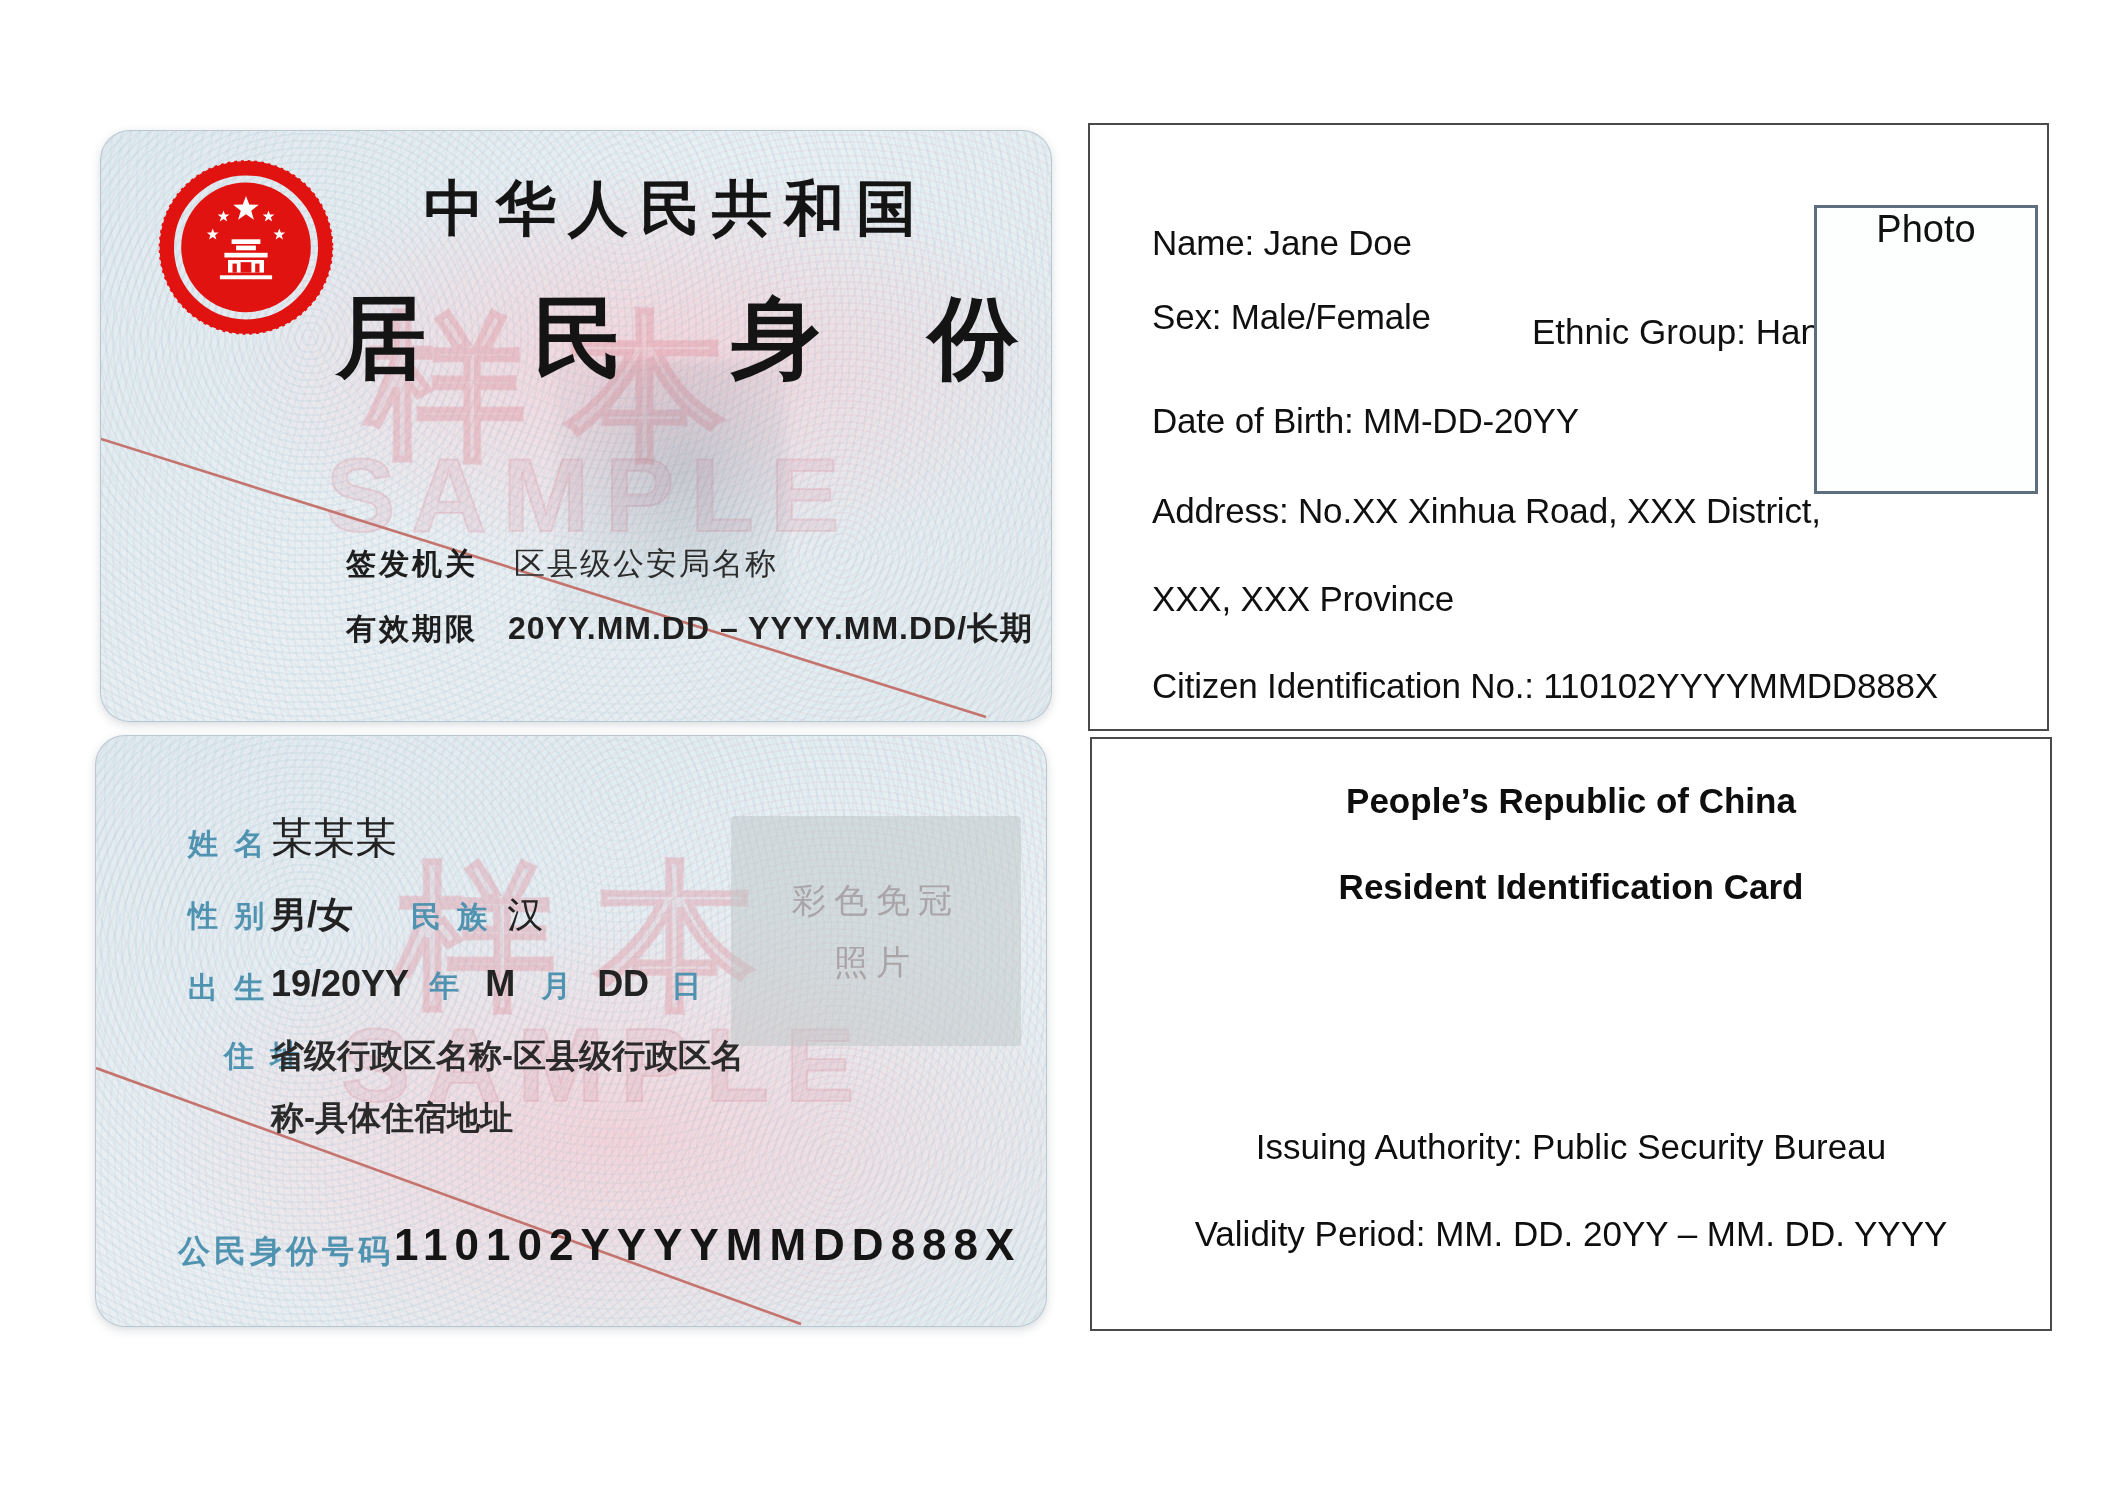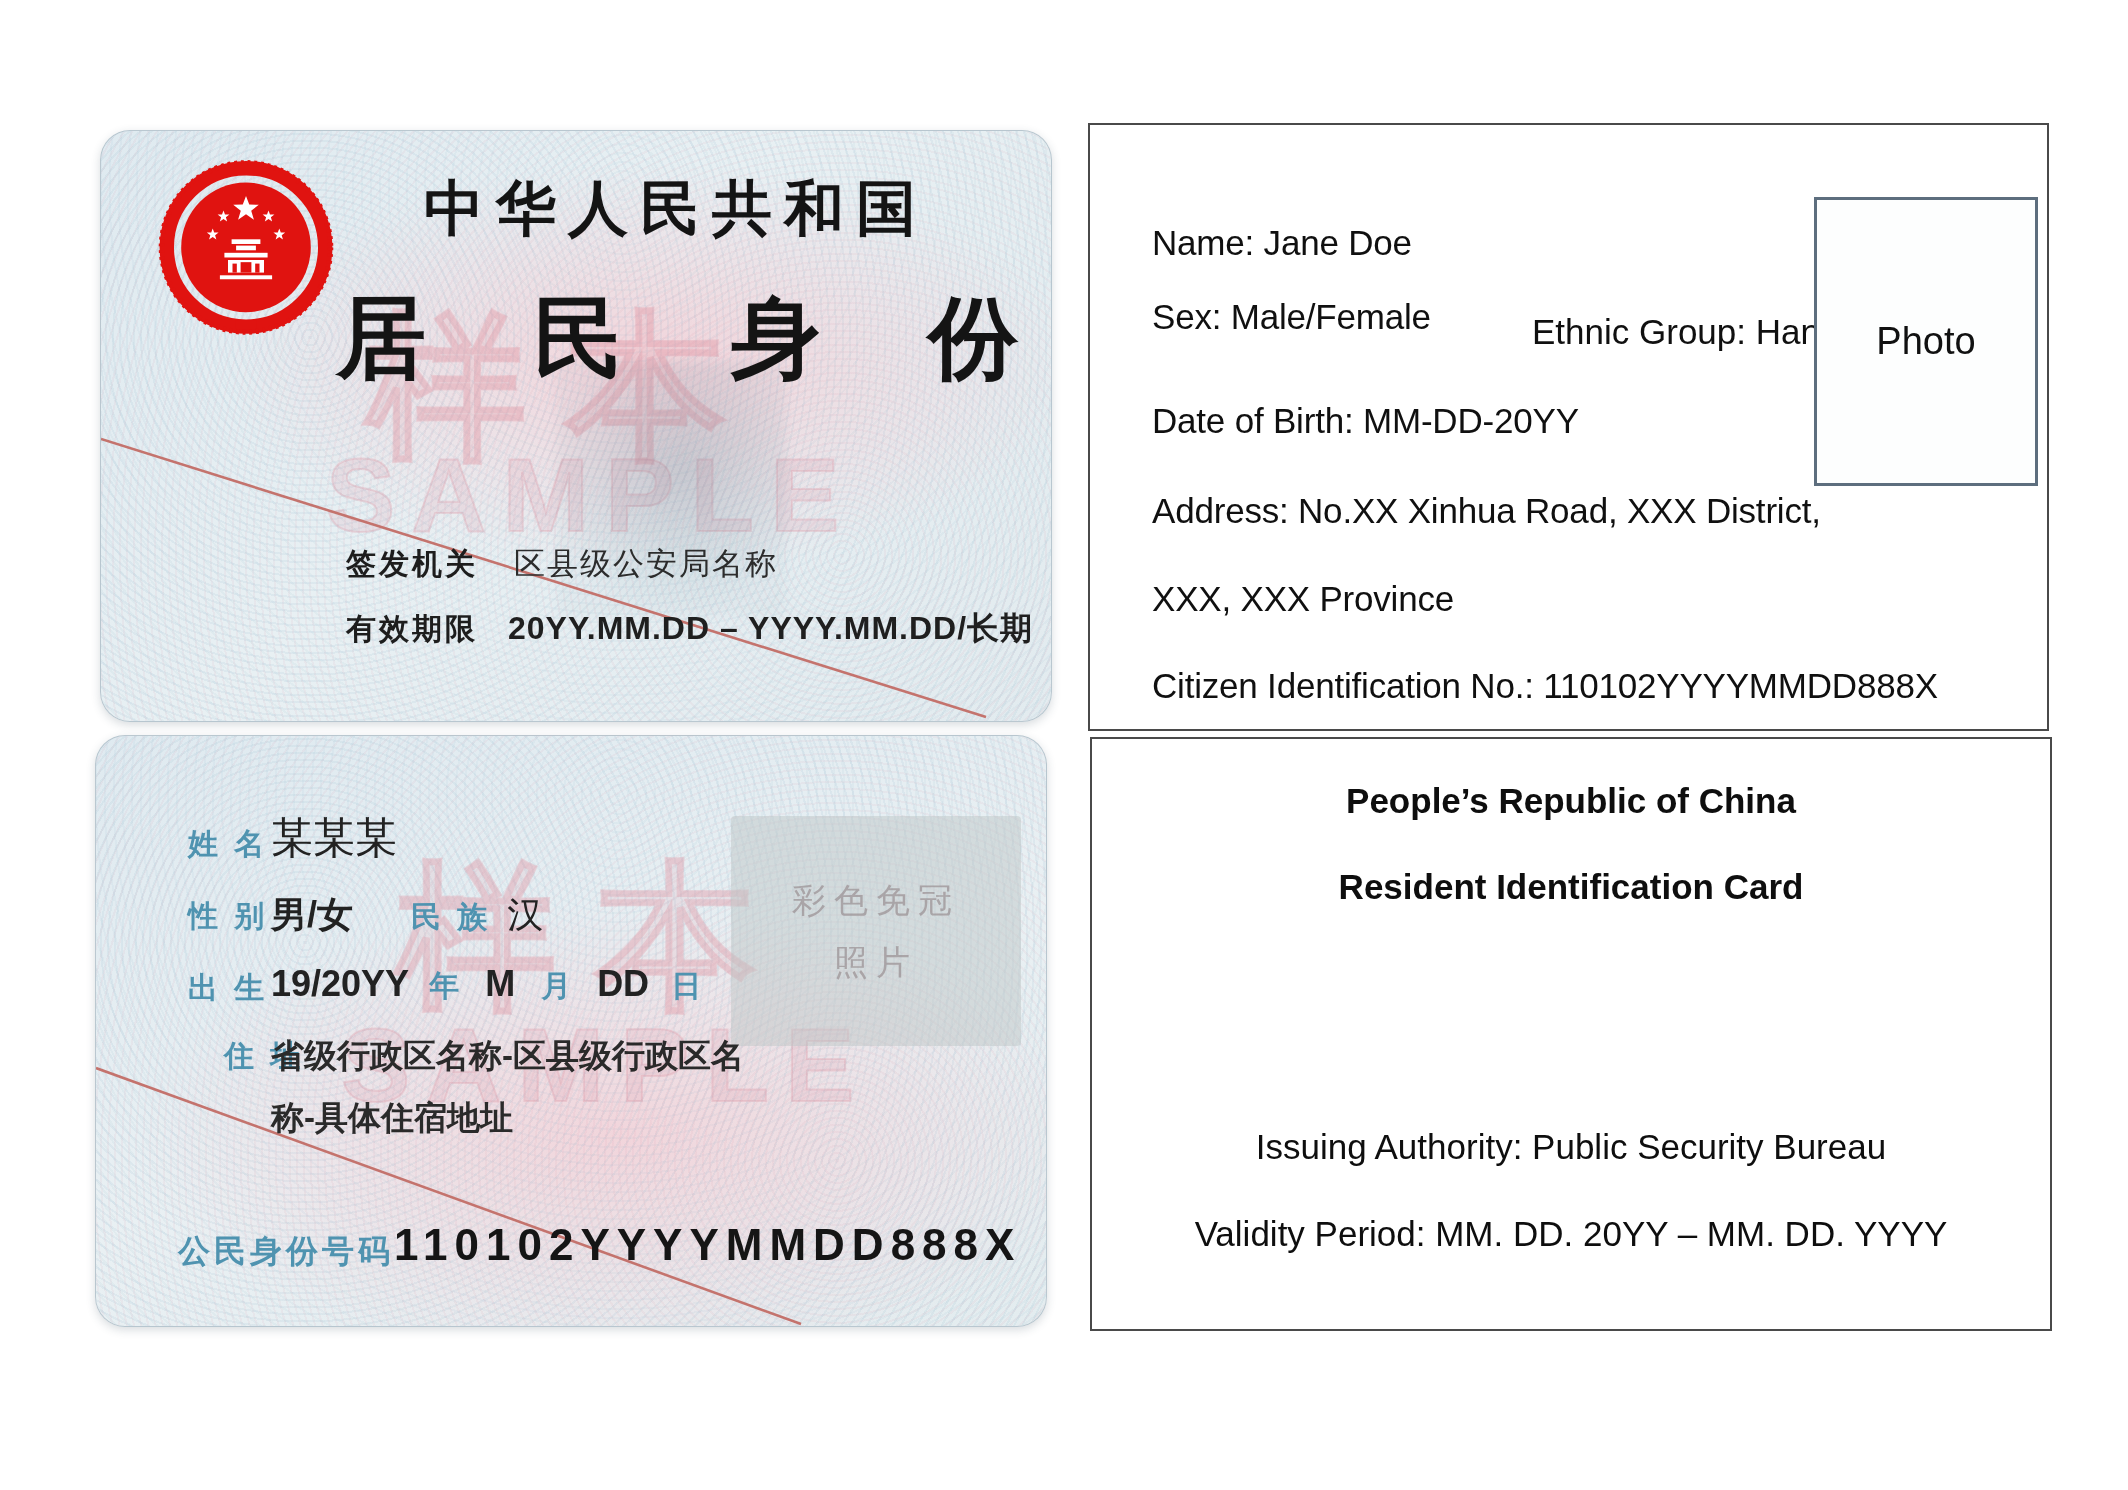--- a/index.html
+++ b/index.html
@@ -63,22 +63,22 @@
   .photo-ph{position:absolute;left:635px;top:80px;width:290px;height:230px;border-radius:4px;
         background:rgba(188,197,197,.48);display:flex;flex-direction:column;align-items:center;
         justify-content:center;color:rgba(152,142,146,.70);font-size:34px;letter-spacing:8px;line-height:1.6;gap:8px;}
 
   
   .tbox{position:absolute;background:#ffffff;border:2px solid #4a4a4a;}
   .tbox1{left:1088px;top:123px;width:957px;height:604px;}
   .tbox2{left:1090px;top:737px;width:958px;height:590px;}
   .t-line{position:absolute;left:62px;font-size:35px;color:#101010;letter-spacing:-.2px;white-space:nowrap;}
   .t-ethnic{position:absolute;left:427px;font-size:35px;color:#101010;white-space:nowrap;margin-left:15px;}
-  .photo-box{position:absolute;left:724px;top:72px;width:218px;height:283px;border:3px solid #5d6e7e;
-        background:#fdfefe;display:flex;align-items:center;justify-content:center;
+  .photo-box{position:absolute;left:724px;top:80px;width:218px;height:283px;border:3px solid #5d6e7e;
+        background:#fdfefe;display:flex;align-items:flex-start;justify-content:center;
         font-size:38px;color:#111;}
   .t2-line{position:absolute;left:0;width:100%;text-align:center;font-size:35px;color:#0e0e0e;white-space:nowrap;}
   .t2-bold{font-weight:700;}
 </style>
 </head>
 <body>
 
 <div class="canvas">
 
   <div class="card card-front">

